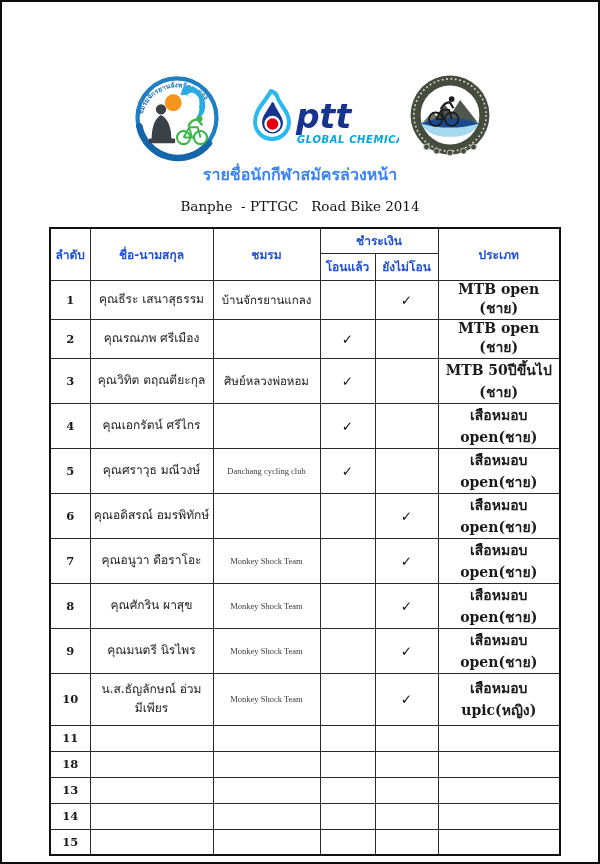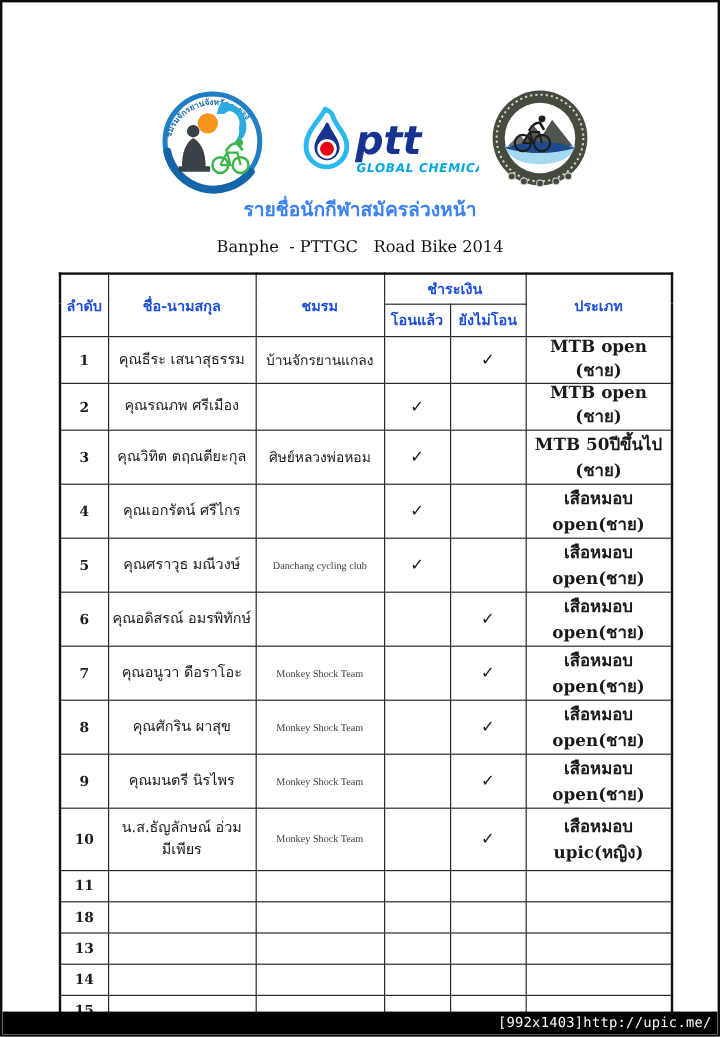--- a/index.html
+++ b/index.html
@@ -258,17 +258,14 @@
           <td class="c-no">15</td>
           <td class="c-name"></td>
           <td class="c-club"></td>
           <td class="c-check"></td>
           <td class="c-check"></td>
           <td class="c-cat"></td>
         </tr>
       </tbody>
   </table>
 
-  <div class="watermark-bar">
-    <span class="watermark-text">[992x1403]http://upic.me/</span>
-  </div>
 
 </div>
 
 </body></html>

